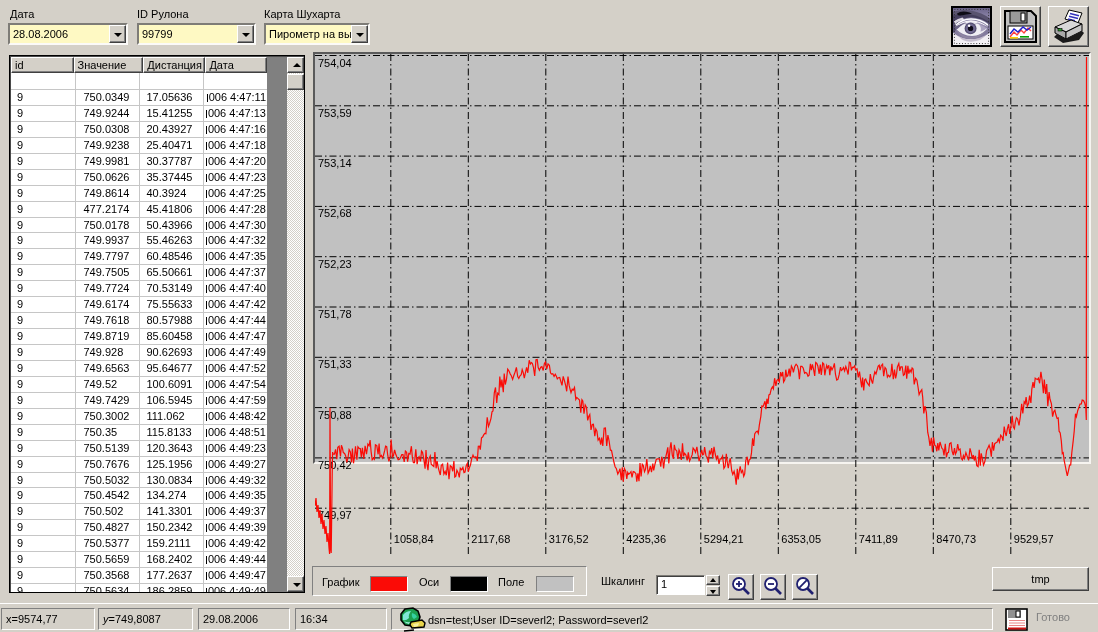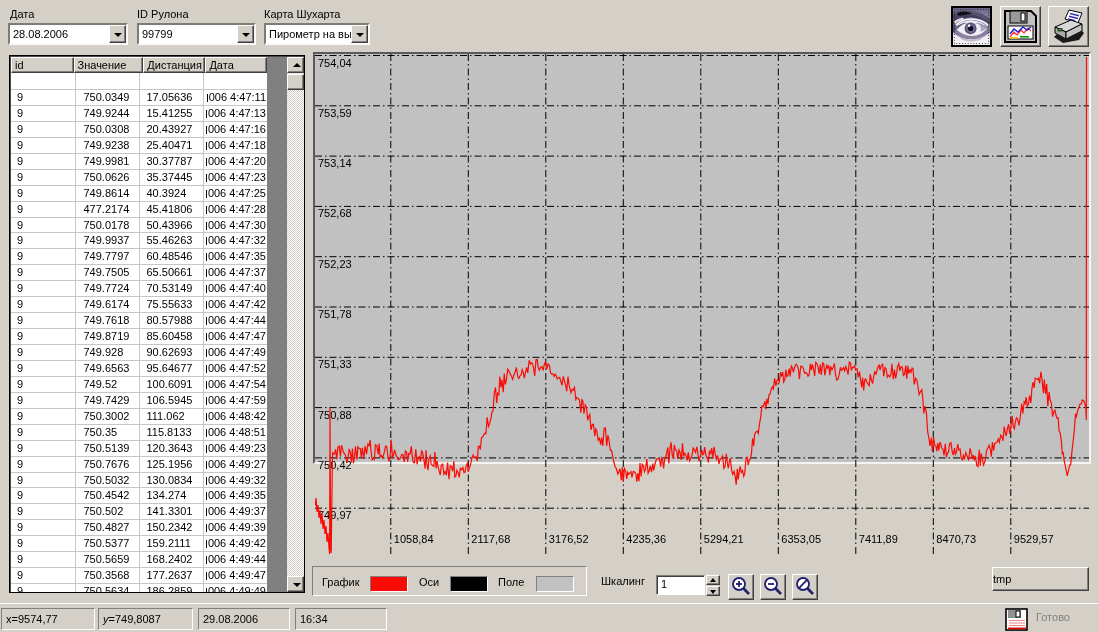--- a/index.html
+++ b/index.html
@@ -1,17 +1,17 @@
 <!DOCTYPE html>
 <html><head><meta charset="utf-8"><style>
 *{margin:0;padding:0;box-sizing:border-box}
 html,body{width:1098px;height:632px;overflow:hidden}
 body{font-family:"Liberation Sans",sans-serif;font-size:11px;background:#d4d0c8;color:#000;position:relative}
 .abs{position:absolute}
-.combo{background:#ffffff;border-top:2px solid #7e7c77;border-left:2px solid #7e7c77;border-bottom:2px solid #fbfaf8;border-right:2px solid #fbfaf8;position:absolute;height:22px}
+.combo{background:#fef9c3;border-top:2px solid #7e7c77;border-left:2px solid #7e7c77;border-bottom:2px solid #fbfaf8;border-right:2px solid #fbfaf8;position:absolute;height:22px}
 .combo .txt{position:absolute;left:3px;top:3px}
 .combo .btn{position:absolute;right:0;top:0;width:17px;height:18px;background:#d4d0c8;border-top:1px solid #fff;border-left:1px solid #fff;border-bottom:1px solid #404040;border-right:1px solid #404040;box-shadow:inset -1px -1px 0 #808080}
 .tri{position:absolute;left:4px;top:7px;width:0;height:0;border-left:4px solid transparent;border-right:4px solid transparent;border-top:4px solid #000}
 .toolbtn{position:absolute;top:6px;width:41px;height:41px;background:#d4d0c8;border-top:1px solid #fff;border-left:1px solid #fff;border-bottom:1px solid #404040;border-right:1px solid #404040;box-shadow:inset -1px -1px 0 #808080}
 
 #grid{position:absolute;left:9px;top:55px;width:296px;height:538px;border:1px solid #000;box-shadow:inset 1px 1px 0 #4a4a4a;background:#808080;overflow:hidden}
 #ghead{position:absolute;left:1px;top:1px;height:16px;width:256px;display:flex}
 #ghead .h{background:#d4d0c8;border-top:1px solid #fff;border-left:1px solid #fff;border-bottom:1px solid #404040;border-right:1px solid #404040;box-shadow:inset -1px -1px 0 #808080;padding-left:3px;line-height:14px}
 #gbody{position:absolute;left:1px;top:17px;width:256px;height:520px;background:#fff}
 .tr{display:flex;height:15.95px;border-bottom:1px solid #c6c6c6}
@@ -29,21 +29,21 @@
 .uptri{position:absolute;left:5px;top:5px;width:0;height:0;border-left:4px solid transparent;border-right:4px solid transparent;border-bottom:4px solid #000}
 .dntri{position:absolute;left:5px;top:6px;width:0;height:0;border-left:4px solid transparent;border-right:4px solid transparent;border-top:4px solid #000}
 
 #chart{position:absolute;left:313px;top:52px;width:778px;height:412px;border-top:2px solid #5a5a5a;border-left:2px solid #5a5a5a;border-bottom:2px solid #f6f4f0;border-right:2px solid #f6f4f0;background:#c1c1c1}
 
 #bpanel{position:absolute;left:312px;top:566px;width:275px;height:30px;border-top:1px solid #808080;border-left:1px solid #808080;border-bottom:1px solid #fff;border-right:1px solid #fff}
 .swatch{position:absolute;top:10px;width:38px;height:16px;border-top:1px solid #808080;border-left:1px solid #808080;border-bottom:1px solid #fff;border-right:1px solid #fff}
 #spin{position:absolute;left:656px;top:575px;width:49px;height:20px;background:#fff;border-top:1px solid #7e7c77;border-left:1px solid #7e7c77;border-bottom:1px solid #fff;border-right:1px solid #fff;box-shadow:inset 1px 1px 0 #404040}
 .spbtn{position:absolute;left:706px;width:14px;height:10px;background:#d4d0c8;border-top:1px solid #fff;border-left:1px solid #fff;border-bottom:1px solid #404040;border-right:1px solid #404040;box-shadow:inset -1px -1px 0 #808080}
 .zbtn{position:absolute;top:574px;width:26px;height:26px;background:#d4d0c8;border-top:1px solid #fff;border-left:1px solid #fff;border-bottom:1px solid #404040;border-right:1px solid #404040;box-shadow:inset -1px -1px 0 #808080}
-#tmpbtn{position:absolute;left:992px;top:567px;width:97px;height:24px;background:#d4d0c8;border-top:1px solid #fff;border-left:1px solid #fff;border-bottom:1px solid #404040;border-right:1px solid #404040;box-shadow:inset -1px -1px 0 #808080;text-align:left;line-height:22px}
+#tmpbtn{position:absolute;left:992px;top:567px;width:97px;height:24px;background:#d4d0c8;border-top:1px solid #fff;border-left:1px solid #fff;border-bottom:1px solid #404040;border-right:1px solid #404040;box-shadow:inset -1px -1px 0 #808080;text-align:center;line-height:22px}
 
 #sbar{position:absolute;left:0;top:603px;width:1098px;height:21px;background:#d4d0c8;border-top:1px solid #fff}
 .spanel{position:absolute;top:4px;height:22px;border-top:1px solid #808080;border-left:1px solid #808080;border-bottom:1px solid #fff;border-right:1px solid #fff;padding-left:4px;line-height:20px}
 </style></head>
 <body>
 
 <div class="abs" style="left:10px;top:8px">Дата</div>
 <div class="abs" style="left:137px;top:8px">ID Рулона</div>
 <div class="abs" style="left:264px;top:8px">Карта Шухарта</div>
 <div class="combo" style="left:8px;top:23px;width:120px">
@@ -481,20 +481,32 @@
 <line x1="6.2" y1="12.8" x2="13.8" y2="5.2" stroke="#202070" stroke-width="1.8"></line>
 <line x1="14.5" y1="13.5" x2="20" y2="19" stroke="#202070" stroke-width="2.6"></line>
 </svg></span>
 <div id="tmpbtn">tmp</div>
 
 <div id="sbar">
  <div class="spanel" style="left:1px;width:94px">x=9574,77</div>
  <div class="spanel" style="left:98px;width:95px"><i>y</i>=749,8087</div>
  <div class="spanel" style="left:198px;width:92px">29.08.2006</div>
  <div class="spanel" style="left:295px;width:92px">16:34</div>
+ <div class="spanel" style="left:391px;width:602px">
+      <svg width="30" height="26" viewBox="0 0 30 26" style="position:absolute;left:6px;top:-2px">
+<polygon points="7,2 15,1 20,4 22,10 20,16 14,19 7,18 3,13 3,7" fill="#1c9e4e" stroke="#000" stroke-width="1.6"></polygon>
+<path d="M5 8 Q8 4 13 4 Q10 8 11 11 Q8 14 5 13 Z" fill="#7fe6d8"></path>
+<path d="M14 6 Q18 7 19 10 L16 12 Q13 10 14 6Z" fill="#35d0a0"></path>
+<path d="M6 14 Q9 16 12 15 L11 17 Q8 17 6 14Z" fill="#a0f0e0"></path>
+<path d="M13 15 L24 13 L27 16 L26 20 L14 21 L12 18 Z" fill="#e8d44a" stroke="#000" stroke-width="1.4"></path>
+<path d="M15 17 L21 16 L20 19 L16 20 Z" fill="#f7f0a0"></path>
+<line x1="6" y1="24" x2="16" y2="23" stroke="#000" stroke-width="1.6"></line>
+</svg>
+      <span style="position:absolute;left:36px;top:1px">dsn=test;User ID=severl2; Password=severl2</span>
+    </div>
  <div class="abs" style="left:1000px;top:4px;width:98px;height:25px">
       <svg width="26" height="24" viewBox="0 0 26 24" style="position:absolute;left:4px;top:0">
 <rect x="2" y="1" width="21" height="21" fill="#fff" stroke="#000" stroke-width="1.6"></rect>
 <rect x="4" y="2" width="13" height="8" fill="#909090"></rect>
 <rect x="12" y="3" width="4" height="6" fill="#fff" stroke="#000"></rect>
 <g stroke="#e87878" stroke-width="0.9">
           <line x1="5" y1="12.5" x2="21" y2="12.5"></line>
           <line x1="5" y1="15" x2="21" y2="15"></line>
           <line x1="5" y1="17.5" x2="21" y2="17.5"></line>
         </g>

